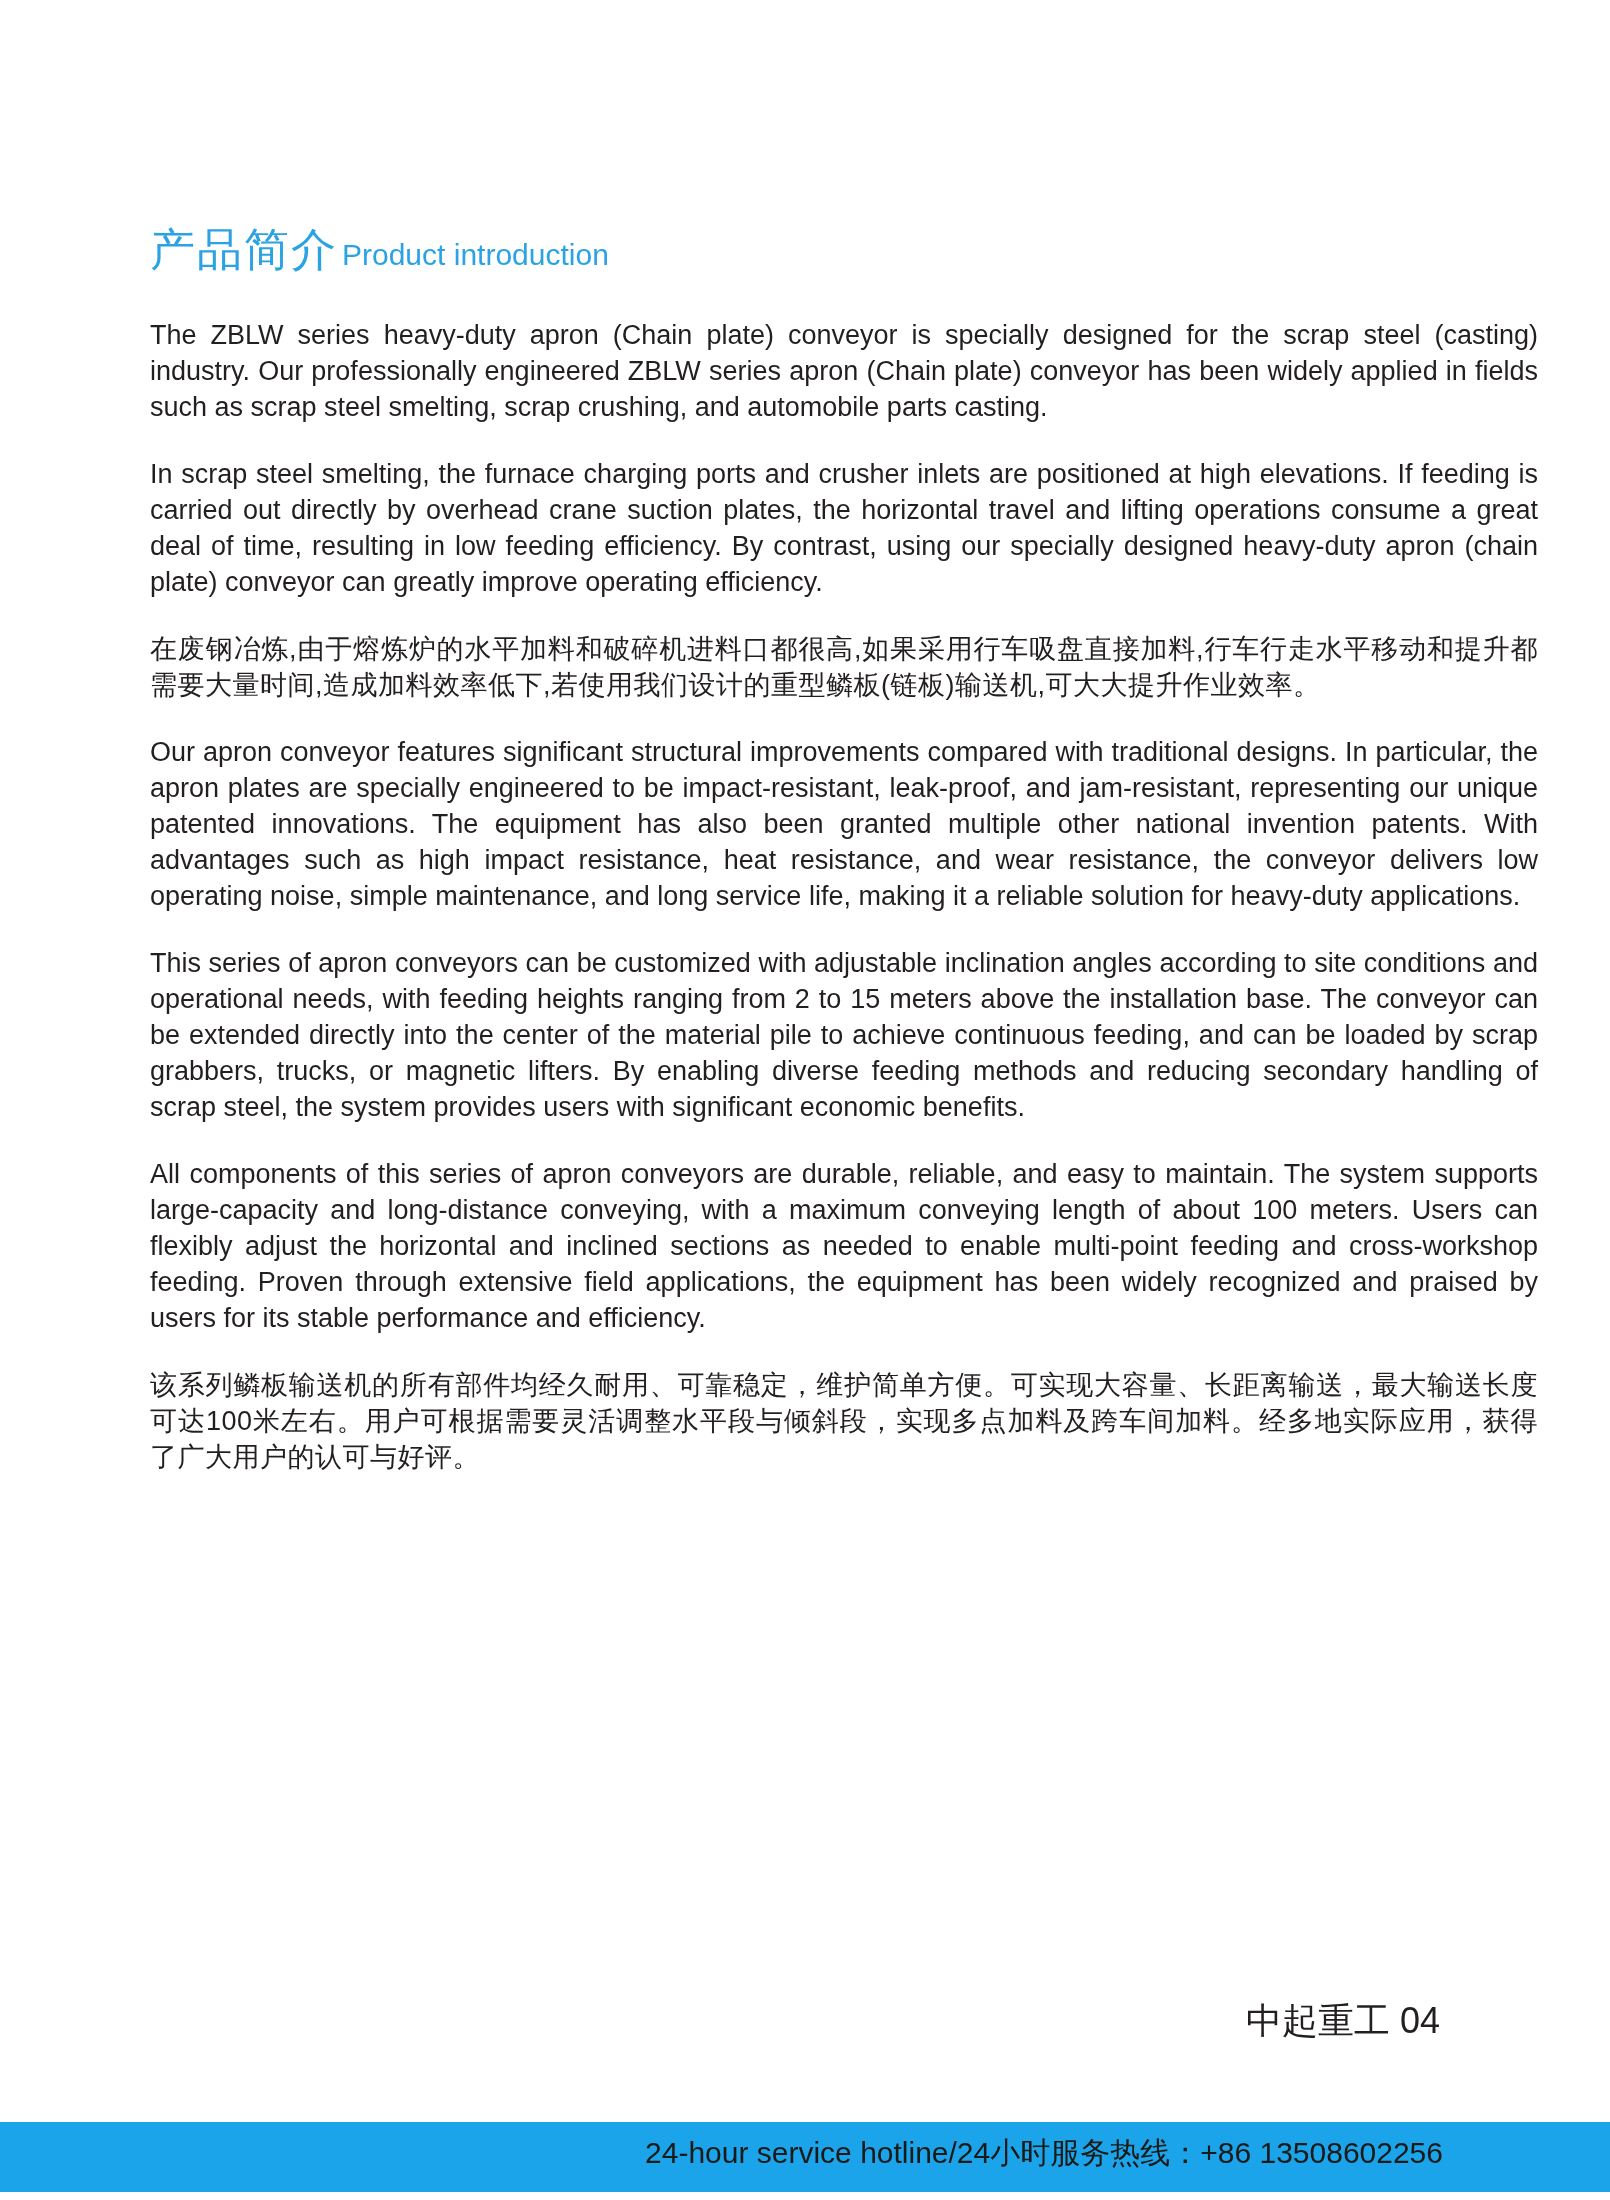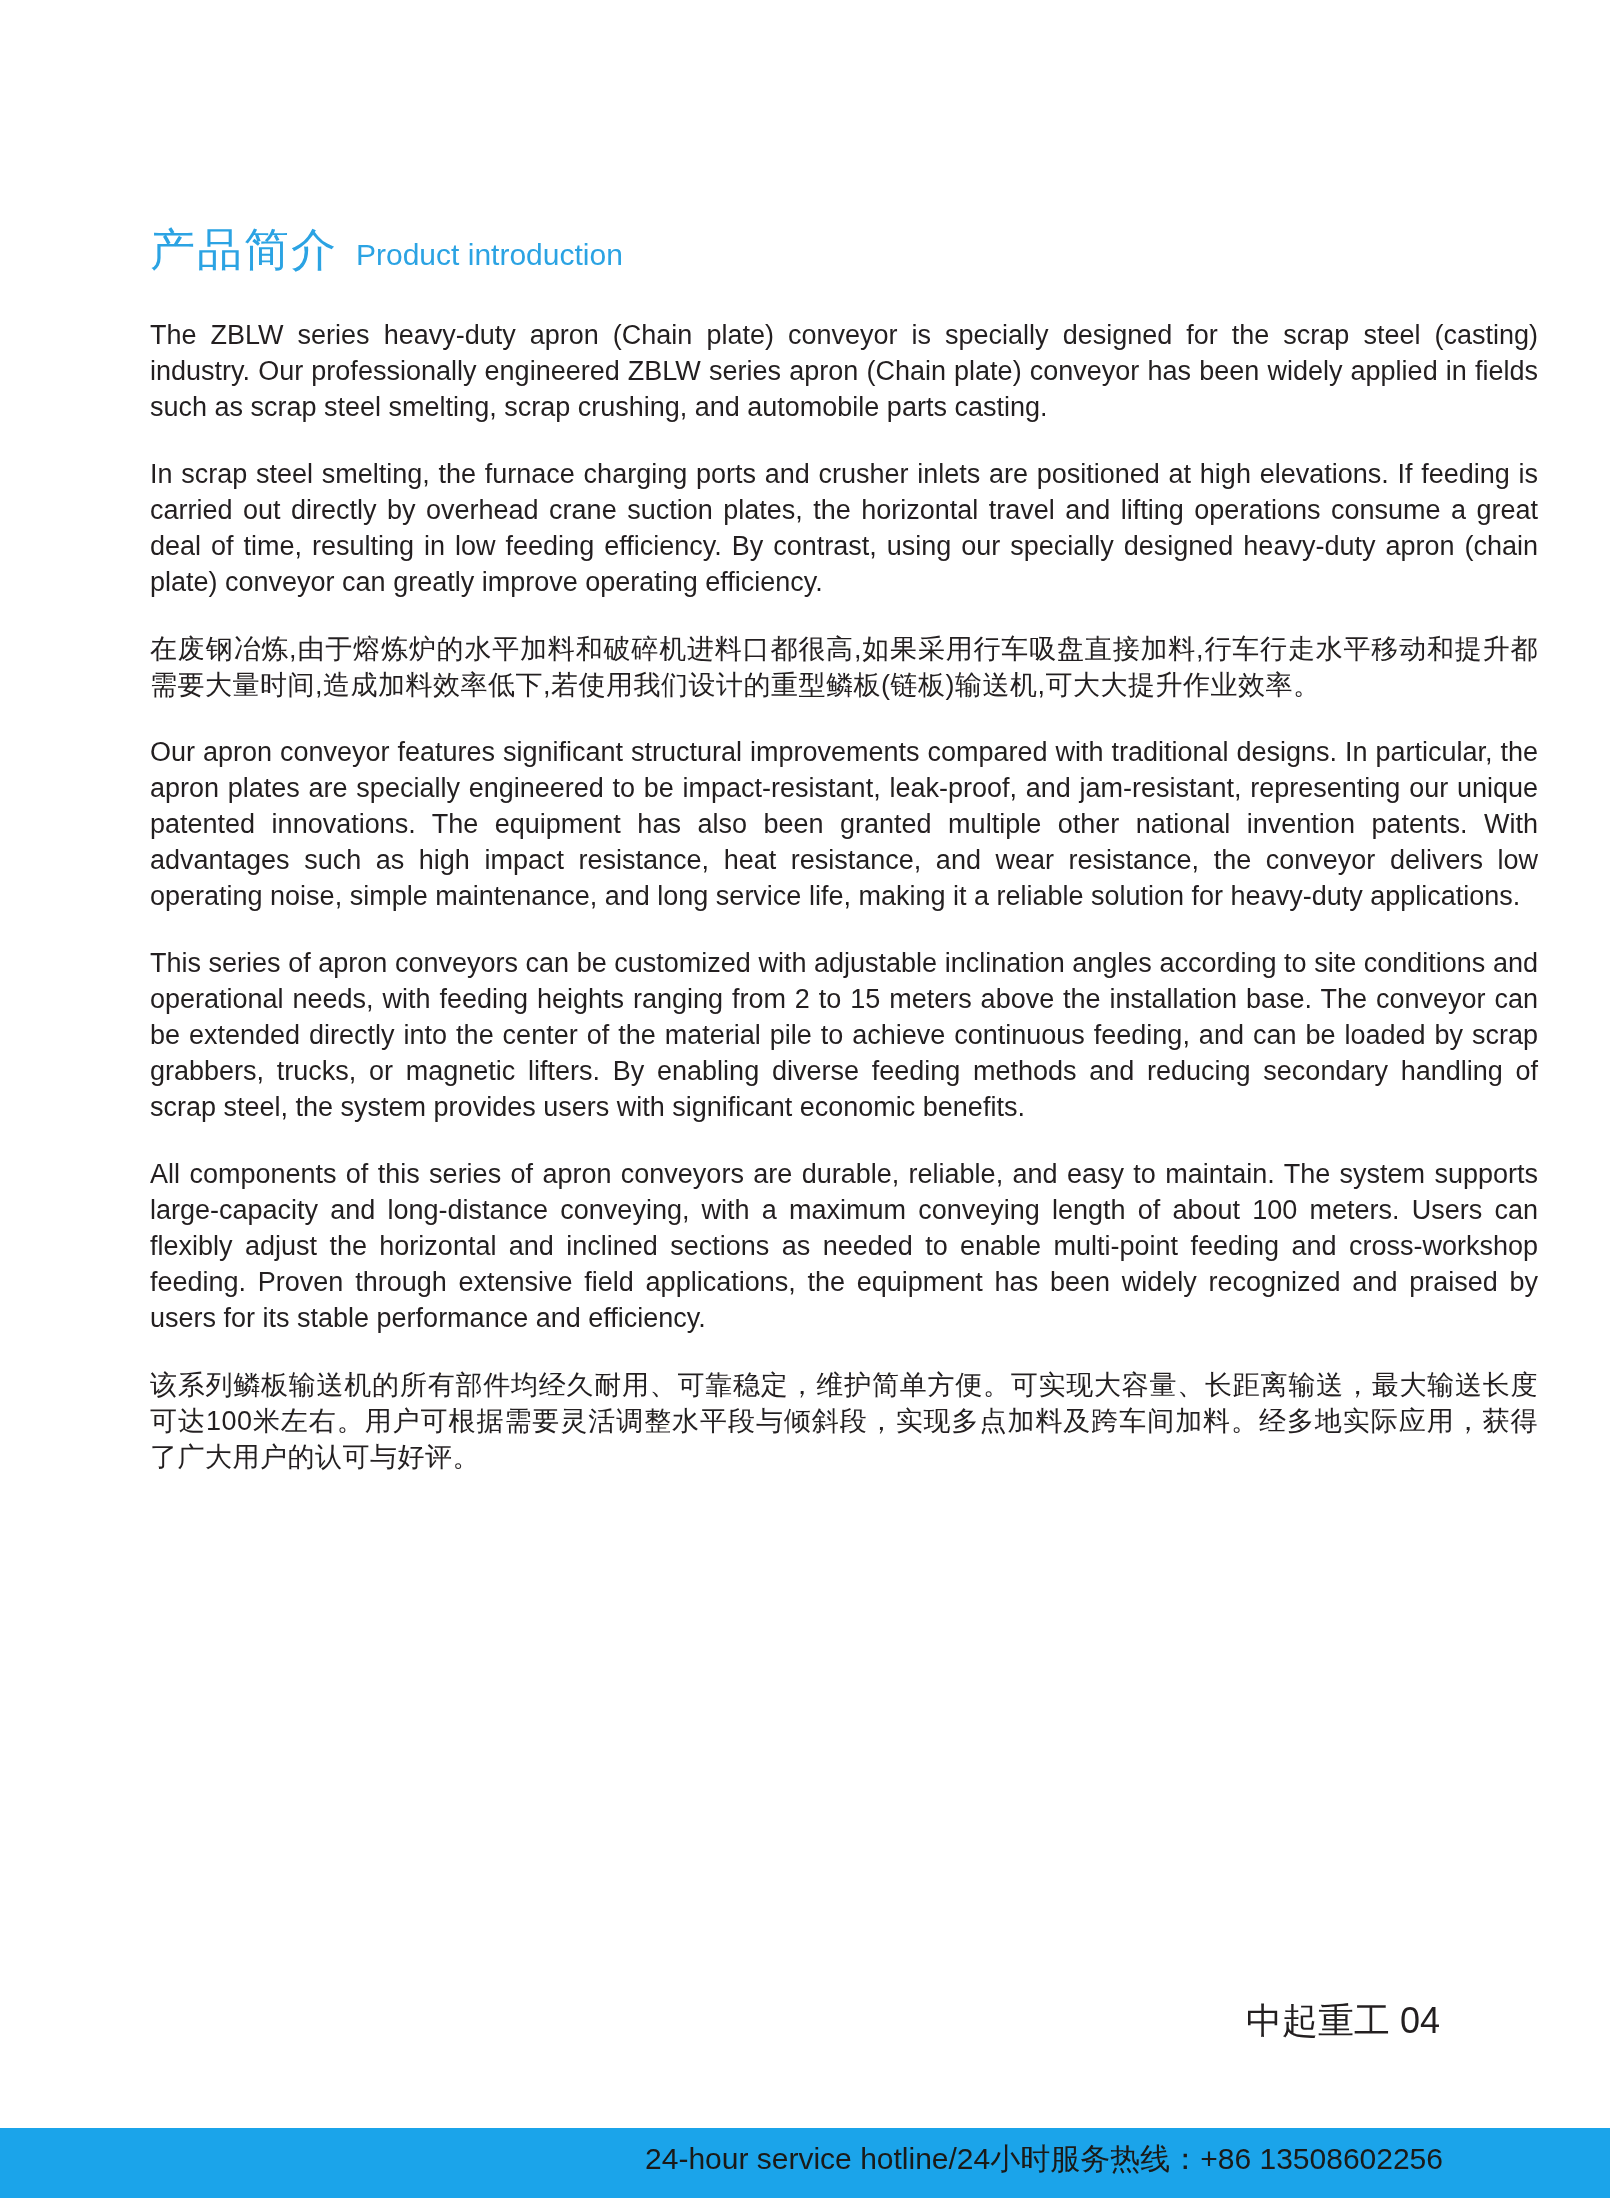--- a/index.html
+++ b/index.html
@@ -19,21 +19,21 @@
   .page {
     position: relative;
     width: 1610px; height: 2200px;
     overflow: hidden;
     background: #ffffff;
   }
   .title-row {
     padding: 225px 168px 0 150px;
     display: flex;
     align-items: baseline;
-    gap: 18px;
+    gap: 4px;
     color: var(--accent-blue);
   }
   .title-zh {
     font-size: 45px;
     line-height: 1.1;
     letter-spacing: 2px;
     color: var(--accent-blue);
   }
   .title-en {
     font-size: 30px;
@@ -60,21 +60,21 @@
   .page-marker {
     position: absolute;
     top: 2003px;
     right: 170px;
     font-size: 36px;
     line-height: 36px;
     color: var(--body-text);
   }
   .footer-bar {
     position: absolute;
-    left: 0; bottom: 2px;
+    left: 0; bottom: 8px;
     width: 1610px;
     height: 70px;
     background: var(--footer-bar-blue);
     display: flex;
     align-items: flex-start;
     justify-content: flex-end;
     padding: 14px 167px 0 0;
   }
   .hotline {
     font-size: 30px;

